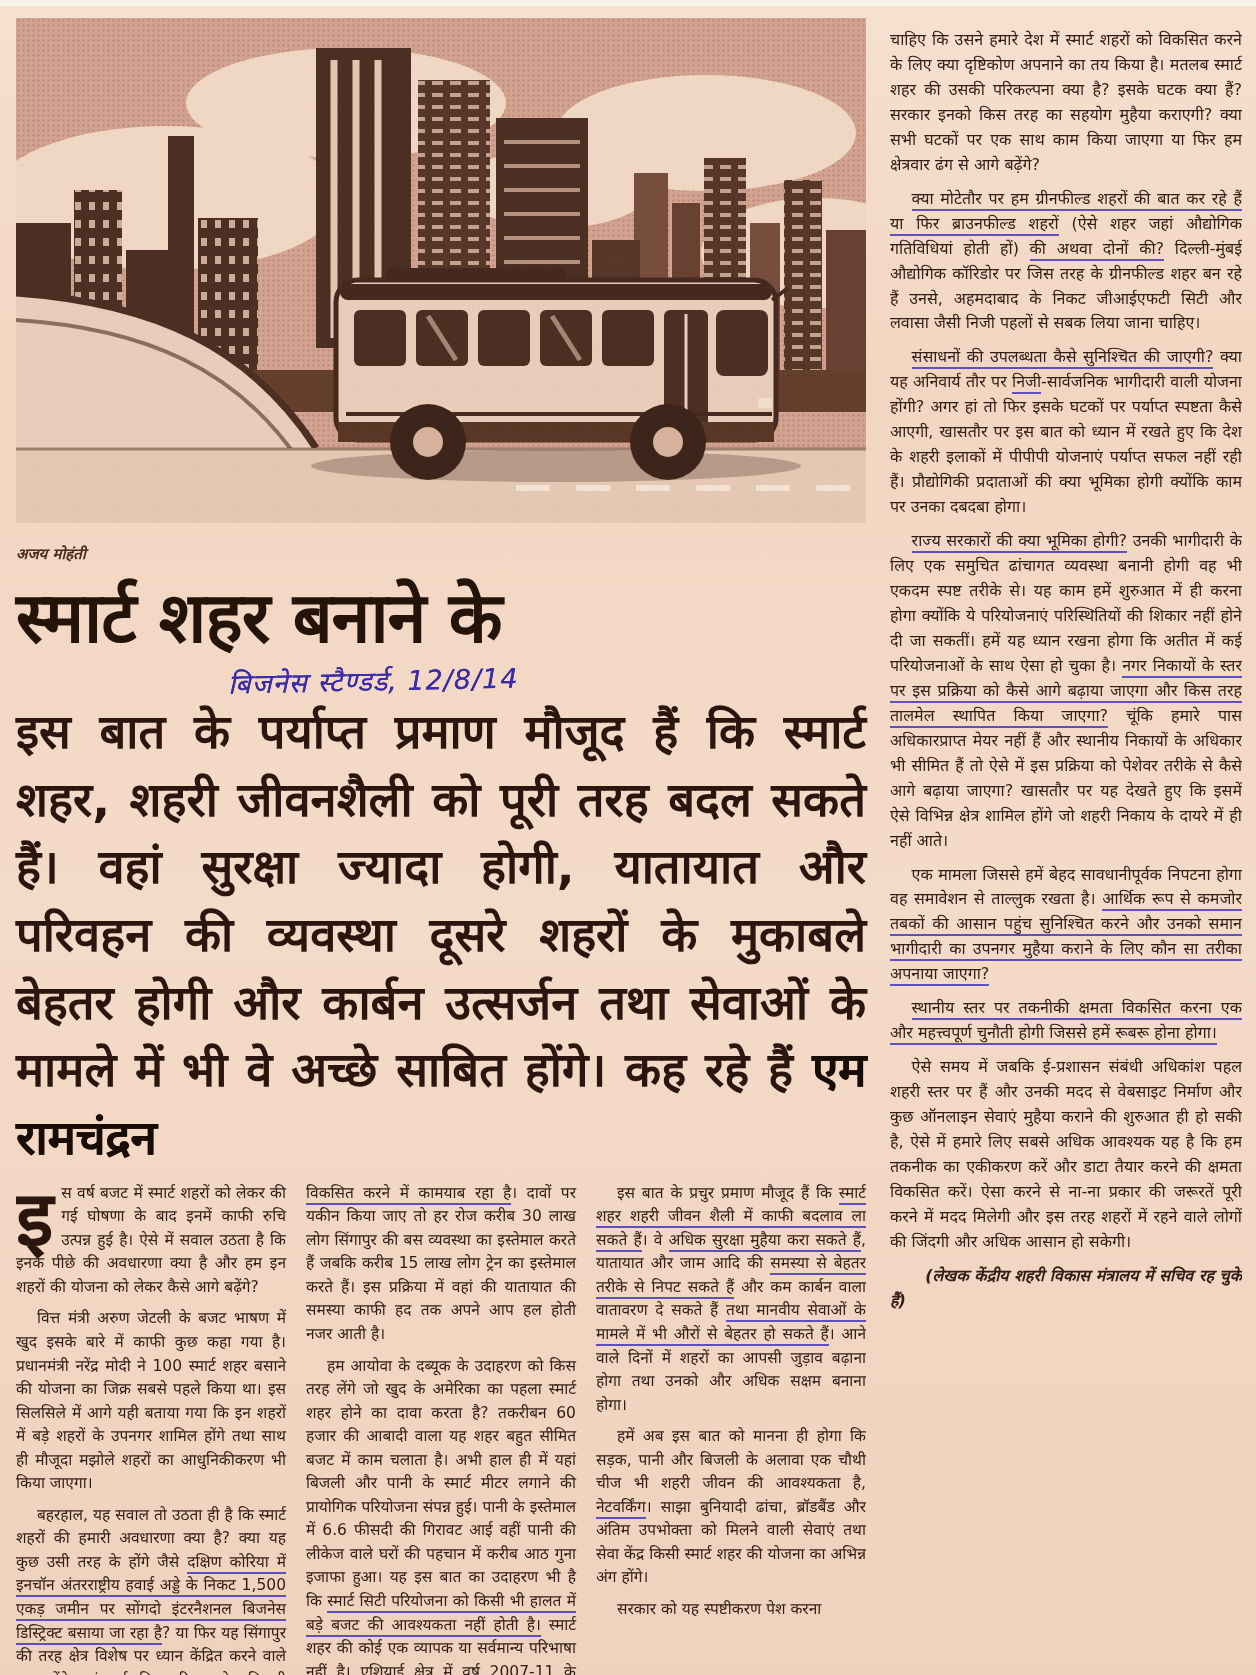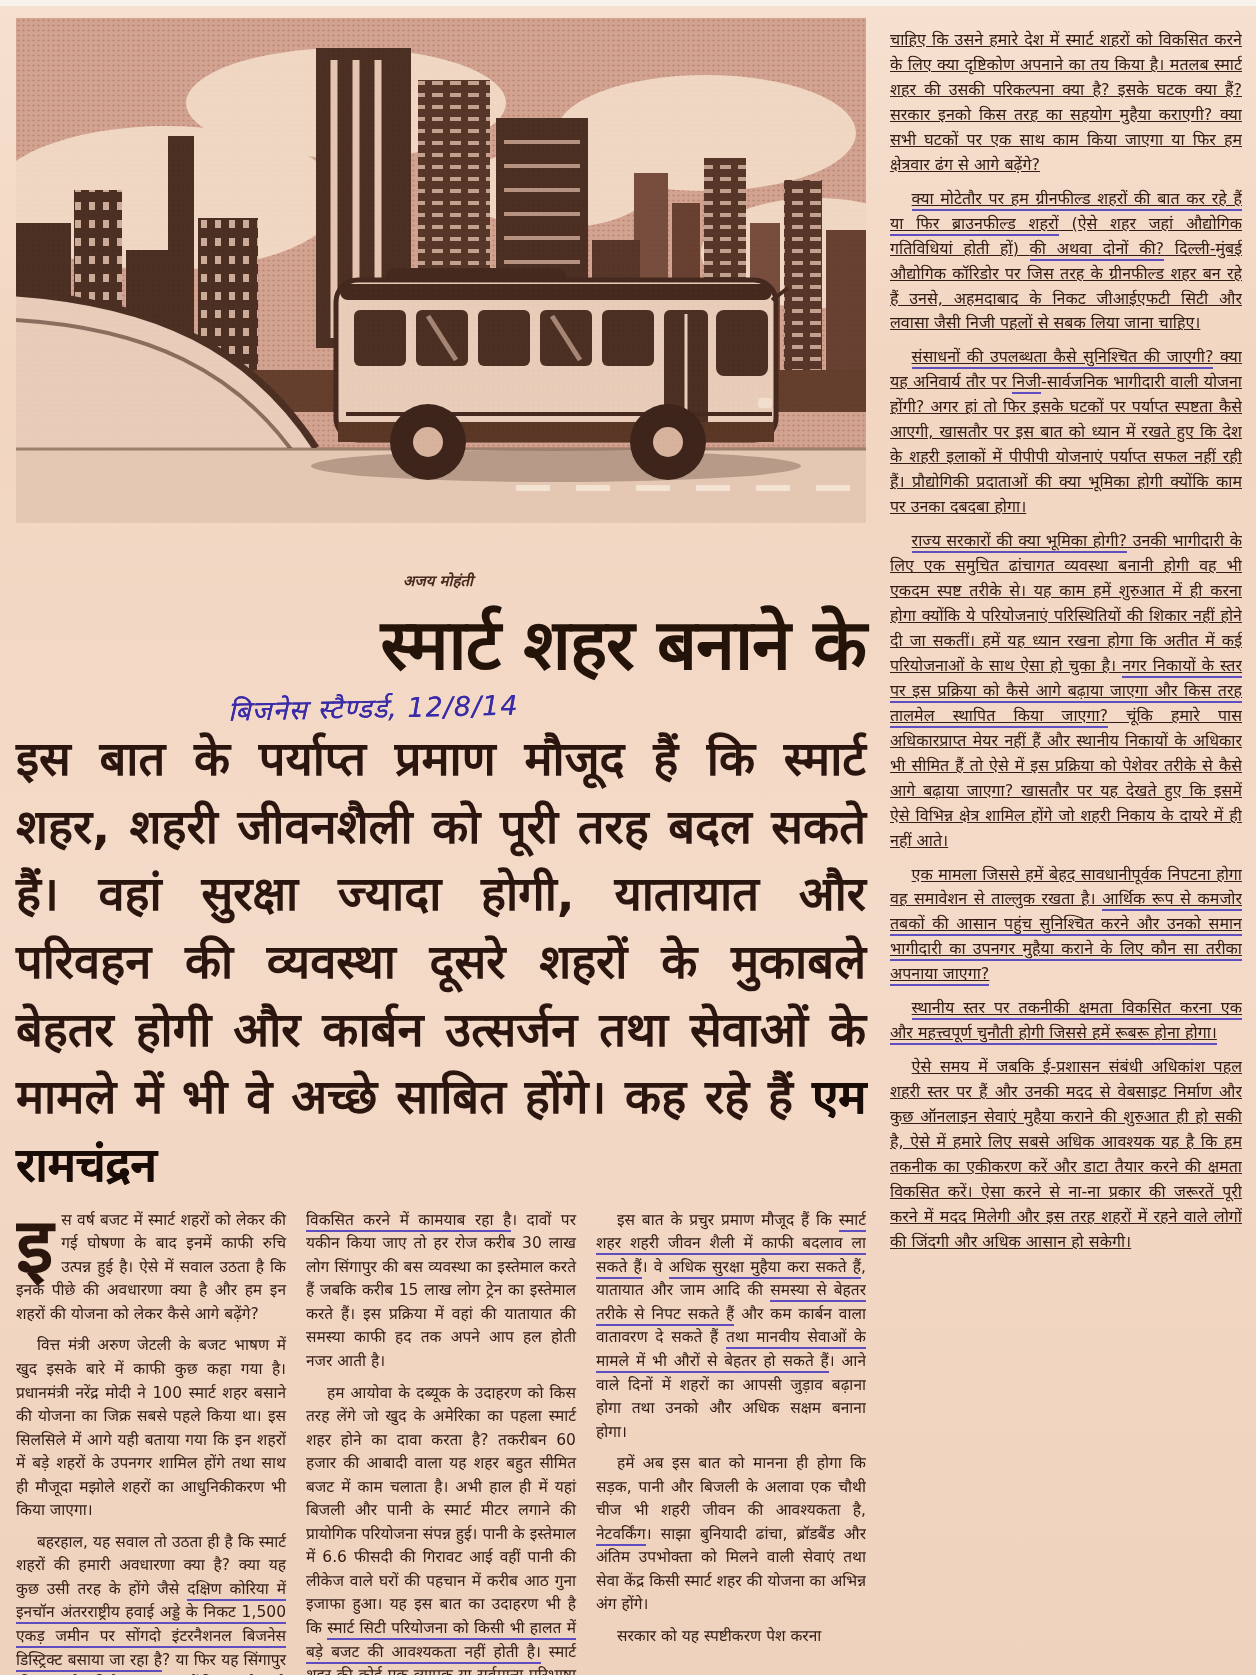--- a/index.html
+++ b/index.html
@@ -13,28 +13,28 @@
     border-top:6px solid #f7f2ea;
     font-family:"DejaVu Sans","Liberation Sans",sans-serif;
     color:#33201a;
     overflow:hidden;
   }
   .layout{display:grid;grid-template-columns:850px 352px;column-gap:24px;height:100%;}
   .left-region{min-width:0;}
   .illustration{margin:0;width:850px;height:505px;}
   .illustration svg{display:block;width:850px;height:505px;}
   .credit{
-    text-align:center;font-size:15px;font-weight:bold;font-style:italic;
-    color:#4a2a1c;padding:20px 6px 0 0;height:24px;margin-top:27px;
+    text-align:left;font-size:15px;font-weight:bold;font-style:italic;
+    color:#4a2a1c;padding:20px 6px 0 0;height:24px;
   }
   .headline{
     margin:6px 0 0 0;font-weight:bold;color:#241309;
     font-size:70px;line-height:1.3;letter-spacing:-1px;
   }
-  .headline .hl-line{display:block;text-align:right;}
+  .headline .hl-line{display:block;}
   .handwriting{
     margin:-6px 0 4px 212px;
     font-size:27px;font-style:italic;letter-spacing:1px;
     color:#3a2ca8;transform:rotate(-1.2deg);
     text-shadow:0 0 0.4px #3a2ca8;
     height:36px;
   }
   .standfirst{
     margin:2px 0 10px 0;
     font-weight:bold;color:#2a160e;
@@ -45,21 +45,21 @@
     display:grid;grid-template-columns:repeat(3,1fr);column-gap:20px;
     height:695px;overflow:hidden;
   }
   .col{min-width:0;}
   .col p.para{
     margin:0 0 8px 0;
     font-size:15.5px;line-height:1.52;text-align:justify;
     color:#311d15;
   }
   .right-region{overflow:hidden;padding-top:10px;}
-  .right-region p.para{font-size:16px;line-height:1.56;margin-bottom:9px;text-decoration:underline;}
+  .right-region p.para{font-size:16px;line-height:1.56;margin-bottom:9px;}
   .para.indent{text-indent:1.35em;}
   .para.note{font-style:italic;font-weight:bold;text-indent:2.2em;}
   .dropcap{
     float:left;font-size:76px;line-height:0.76;font-weight:bold;
     padding:8px 8px 0 0;color:#2a160c;
   }
   .pen-u{
     border-bottom:2px solid rgba(68,54,190,0.85);
     padding-bottom:1px;
   }
@@ -201,16 +201,17 @@
     </div>
 
     <div class="right-region col">
         <p class="para"><span>चाहिए कि उसने हमारे देश में स्मार्ट शहरों को विकसित करने के लिए क्या दृष्टिकोण अपनाने का तय किया है। मतलब स्मार्ट शहर की उसकी परिकल्पना क्या है? इसके घटक क्या हैं? सरकार इनको किस तरह का सहयोग मुहैया कराएगी? क्या सभी घटकों पर एक साथ काम किया जाएगा या फिर हम क्षेत्रवार ढंग से आगे बढ़ेंगे?</span></p>
         <p class="para indent"><span class="pen-u">क्या मोटेतौर पर हम ग्रीनफील्ड शहरों की बात कर रहे हैं या फिर ब्राउनफील्ड शहरों</span><span> (ऐसे शहर जहां औद्योगिक गतिविधियां होती हों) </span><span class="pen-u">की अथवा दोनों की?</span><span> दिल्ली-मुंबई औद्योगिक कॉरिडोर पर जिस तरह के ग्रीनफील्ड शहर बन रहे हैं उनसे, अहमदाबाद के निकट जीआईएफटी सिटी और लवासा जैसी निजी पहलों से सबक लिया जाना चाहिए।</span></p>
         <p class="para indent"><span class="pen-u">संसाधनों की उपलब्धता कैसे सुनिश्चित की जाएगी?</span><span> क्या यह अनिवार्य तौर पर </span><span class="pen-u">निजी</span><span>-सार्वजनिक भागीदारी वाली योजना होंगी? अगर हां तो फिर इसके घटकों पर पर्याप्त स्पष्टता कैसे आएगी, खासतौर पर इस बात को ध्यान में रखते हुए कि देश के शहरी इलाकों में पीपीपी योजनाएं पर्याप्त सफल नहीं रही हैं। प्रौद्योगिकी प्रदाताओं की क्या भूमिका होगी क्योंकि काम पर उनका दबदबा होगा।</span></p>
         <p class="para indent"><span class="pen-u">राज्य सरकारों की क्या भूमिका होगी?</span><span> उनकी भागीदारी के लिए एक समुचित ढांचागत व्यवस्था बनानी होगी वह भी एकदम स्पष्ट तरीके से। यह काम हमें शुरुआत में ही करना होगा क्योंकि ये परियोजनाएं परिस्थितियों की शिकार नहीं होने दी जा सकतीं। हमें यह ध्यान रखना होगा कि अतीत में कई परियोजनाओं के साथ ऐसा हो चुका है। </span><span class="pen-u">नगर निकायों के स्तर पर इस प्रक्रिया को कैसे आगे बढ़ाया जाएगा और किस तरह तालमेल स्थापित किया जाएगा?</span><span> चूंकि हमारे पास अधिकारप्राप्त मेयर नहीं हैं और स्थानीय निकायों के अधिकार भी सीमित हैं तो ऐसे में इस प्रक्रिया को पेशेवर तरीके से कैसे आगे बढ़ाया जाएगा? खासतौर पर यह देखते हुए कि इसमें ऐसे विभिन्न क्षेत्र शामिल होंगे जो शहरी निकाय के दायरे में ही नहीं आते।</span></p>
         <p class="para indent"><span>एक मामला जिससे हमें बेहद सावधानीपूर्वक निपटना होगा वह समावेशन से ताल्लुक रखता है। </span><span class="pen-u">आर्थिक रूप से कमजोर तबकों की आसान पहुंच सुनिश्चित करने और उनको समान भागीदारी का उपनगर मुहैया कराने के लिए कौन सा तरीका अपनाया जाएगा?</span></p>
         <p class="para indent"><span class="pen-u">स्थानीय स्तर पर तकनीकी क्षमता विकसित करना एक और महत्त्वपूर्ण चुनौती होगी जिससे हमें रूबरू होना होगा।</span></p>
         <p class="para indent"><span>ऐसे समय में जबकि ई-प्रशासन संबंधी अधिकांश पहल शहरी स्तर पर हैं और उनकी मदद से वेबसाइट निर्माण और कुछ ऑनलाइन सेवाएं मुहैया कराने की शुरुआत ही हो सकी है, ऐसे में हमारे लिए सबसे अधिक आवश्यक यह है कि हम तकनीक का एकीकरण करें और डाटा तैयार करने की क्षमता विकसित करें। ऐसा करने से ना-ना प्रकार की जरूरतें पूरी करने में मदद मिलेगी और इस तरह शहरों में रहने वाले लोगों की जिंदगी और अधिक आसान हो सकेगी।</span></p>
+        <p class="para note"><span>(लेखक केंद्रीय शहरी विकास मंत्रालय में सचिव रह चुके हैं)</span></p>
       </div>
 
   </div>
 </div>
 
 </body></html>

